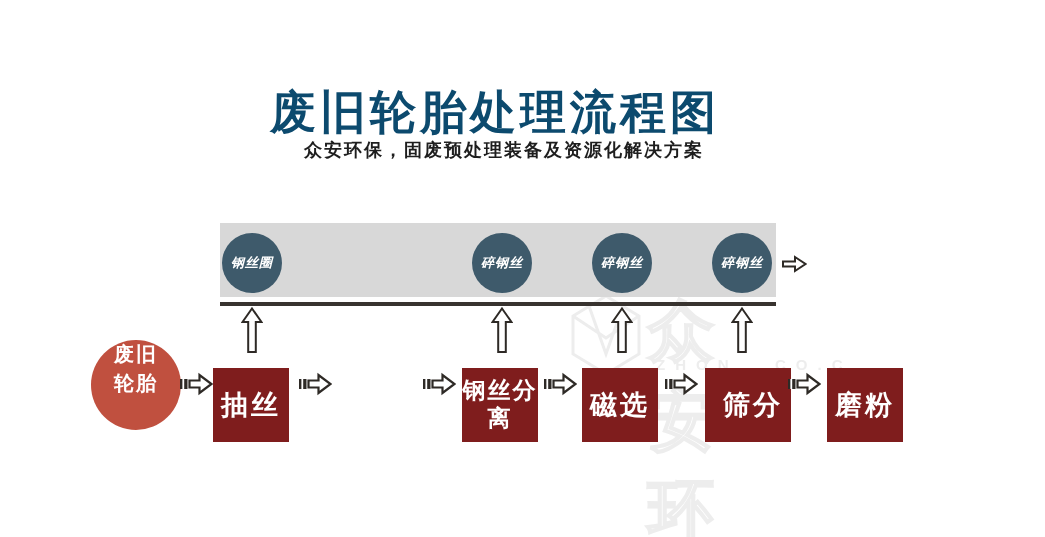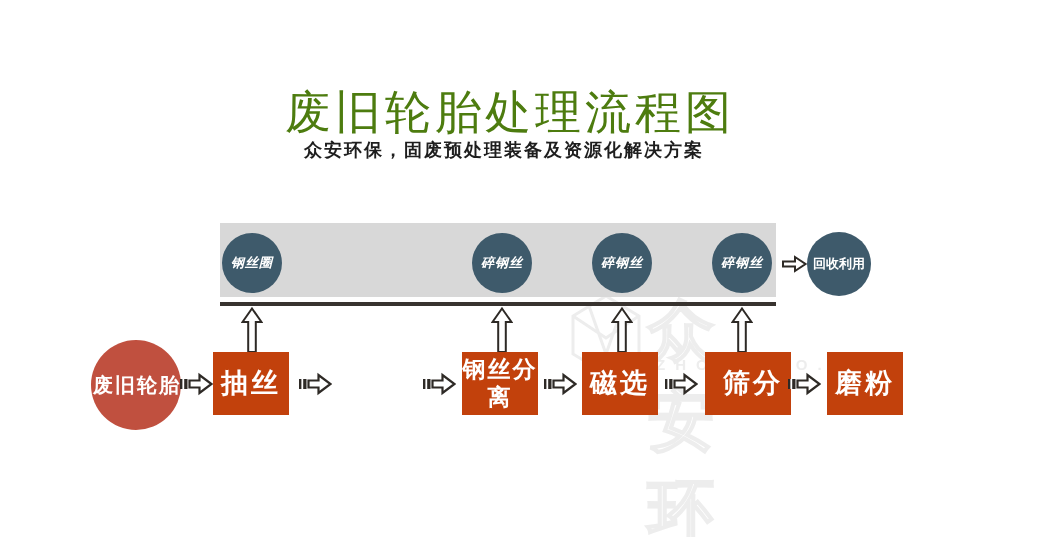--- a/index.html
+++ b/index.html
@@ -2,22 +2,22 @@
 <html><head>
 <meta charset="utf-8">
 <style>
   html,body{margin:0;padding:0;background:#ffffff;}
   .stage{
     position:relative;width:1045px;height:537px;background:#ffffff;
     font-family:"Liberation Sans", sans-serif;overflow:hidden;
   }
   
   .title{
-    position:absolute;left:15px;top:82px;width:990px;text-align:center;
-    font-size:46px;font-weight:400;color:#4d7c0f;letter-spacing:4px;
+    position:absolute;left:0;top:82px;width:990px;text-align:center;
+    font-size:46px;font-weight:700;color:#0c4a6e;letter-spacing:4px;
   }
   .subtitle{
     position:absolute;left:0;top:138px;width:990px;text-align:center;
     font-family:"Liberation Serif", serif;
     font-size:18px;font-weight:700;color:#1e1e1e;letter-spacing:2px;margin-left:9px;
   }
   
   .watermark{position:absolute;z-index:1;}
   .wm-text{
     position:absolute;left:648px;top:286px;
@@ -49,25 +49,25 @@
   .recycle-circle{
     position:absolute;left:807px;top:232px;width:64px;height:64px;border-radius:50%;
     background:#3e5a6b;color:#ffffff;z-index:3;
     display:flex;align-items:center;justify-content:center;
     font-size:13px;font-weight:700;letter-spacing:0px;
   }
   
   .source-circle{
     position:absolute;left:91px;top:340px;width:90px;height:90px;border-radius:50%;
     background:#c0503f;color:#ffffff;z-index:3;
-    display:flex;flex-direction:row;align-items:center;justify-content:flex-end;
+    display:flex;flex-direction:column;align-items:center;justify-content:flex-start;
     font-size:20px;font-weight:700;line-height:1.45;letter-spacing:2px;
   }
   .step-box{
-    position:absolute;top:352px;width:76px;height:63px;background:#c2410c;
+    position:absolute;top:368px;width:76px;height:74px;background:#7f1d1d;
     color:#ffffff;z-index:3;
     display:flex;align-items:center;justify-content:center;text-align:center;
     font-size:27px;font-weight:700;letter-spacing:3px;line-height:1.2;
   }
   .step-box.multiline{font-size:23px;letter-spacing:2px;}
   .arrow{position:absolute;z-index:3;line-height:0;}
   .flow-arrow{top:372px;}
   .up-arrow{top:307px;}
   .recycle-arrow{left:781px;top:255px;}
 </style>
@@ -97,21 +97,20 @@
   <div class="output-circle" style="left:472px;top:233px;">碎钢丝</div>
   <div class="output-circle" style="left:592px;top:233px;">碎钢丝</div>
   <div class="output-circle" style="left:712px;top:233px;">碎钢丝</div>
 
   <div class="arrow recycle-arrow">
     <svg width="26" height="18" viewBox="0 0 26 18">
       <path d="M2 6.5 H14 V2 L24.5 9 L14 16 V11.5 H2 Z" fill="#ffffff" stroke="#2e2a26" stroke-width="2"></path>
     </svg>
   </div>
 
-  <div class="recycle-circle">回收利用</div>
 
   <div class="arrow up-arrow" style="left:241px;">
     <svg width="22" height="46" viewBox="0 0 22 46">
       <path d="M11 1.5 L20.5 15 H14.8 V45 H7.2 V15 H1.5 Z" fill="#ffffff" stroke="#2e2a26" stroke-width="2"></path>
     </svg>
   </div>
   <div class="arrow up-arrow" style="left:491px;">
     <svg width="22" height="46" viewBox="0 0 22 46">
       <path d="M11 1.5 L20.5 15 H14.8 V45 H7.2 V15 H1.5 Z" fill="#ffffff" stroke="#2e2a26" stroke-width="2"></path>
     </svg>

